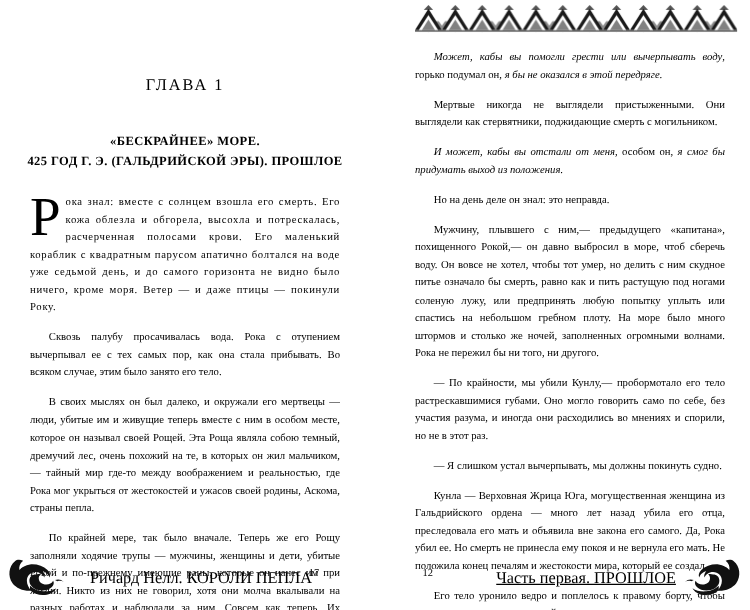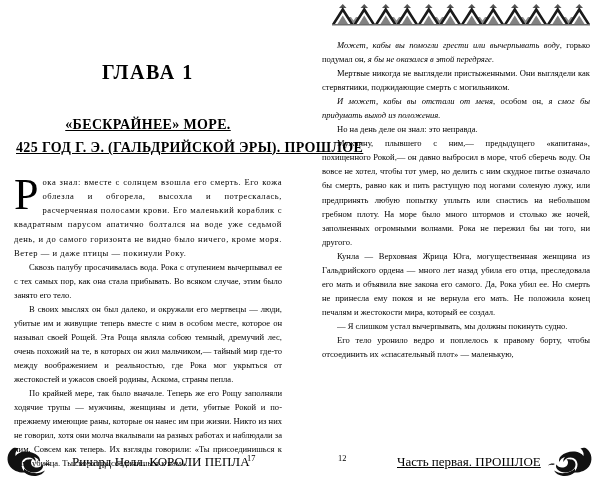--- a/index.html
+++ b/index.html
@@ -41,50 +41,49 @@
     overflow: hidden;
   }
   .ornament-band svg { display: block; }
 
   
   .chapter-block {
     margin-top: 60px;
     text-align: center;
   }
   .chapter-number {
-    font-size: 20px;
-    font-weight: bold;
+    font-size: 13px;
+    font-weight: normal;
     letter-spacing: 1.6px;
     margin: 0 0 30px 0;
     line-height: 1.2;
   }
   .chapter-subtitle {
-    font-size: 14px;
+    font-size: 10px;
     font-weight: bold;
     letter-spacing: 0.35px;
     line-height: 1.62;
     margin: 0;
     padding: 0 2px;
-    text-decoration: underline;
   }
   .chapter-subtitle .ln { display: block; white-space: nowrap; }
 
   
   .body-text {
     font-size: 8.55px;
     line-height: 14.05px;
     text-align: justify;
     text-justify: inter-word;
     hyphens: manual;
   }
   .page-right .body-text { margin-top: 38px; }
   .page-left  .body-text { margin-top: 16px; }
 
   .body-text p {
-    margin: 0;
+    margin: 10px;
     text-indent: 15px;
   }
   .body-text .it { font-style: italic; }
 
   
   .dropcap-para {
     text-indent: 0 !important;
     position: relative;
   }
   .dropcap {
@@ -211,22 +210,23 @@
     <div class="body-text">
       <p class="no-indent-none">
         <span class="it">Может, кабы вы помогли грести или вычерпывать воду</span><span>, горько подумал он, </span><span class="it">я бы не оказался в этой передряге.</span>
       </p>
       <p>Мертвые никогда не выглядели пристыженными. Они выглядели как стервятники, поджидающие смерть с могильником.</p>
       <p>
         <span class="it">И может, кабы вы отстали от меня</span><span>, особом он, </span><span class="it">я смог бы придумать выход из положения.</span>
       </p>
       <p>Но на день деле он знал: это неправда.</p>
       <p>Мужчину, плывшего с ним,— предыдущего «капитана», похищенного Рокой,— он давно выбросил в море, чтоб сберечь воду. Он вовсе не хотел, чтобы тот умер, но делить с ним скудное питье означало бы смерть, равно как и пить растущую под ногами соленую лужу, или предпринять любую попытку уплыть или спастись на небольшом гребном плоту. На море было много штормов и столько же ночей, заполненных огромными волнами. Рока не пережил бы ни того, ни другого.</p>
+      <p>— По крайности, мы убили Кунлу,— пробормотало его тело растрескавшимися губами. Оно могло говорить само по себе, без участия разума, и иногда они расходились во мнениях и спорили, но не в этот раз.</p>
+      <p>— Я слишком устал вычерпывать, мы должны покинуть судно.</p>
       <p>Кунла — Верховная Жрица Юга, могущественная женщина из Гальдрийского ордена — много лет назад убила его отца, преследовала его мать и объявила вне закона его самого. Да, Рока убил ее. Но смерть не принесла ему покоя и не вернула его мать. Не положила конец печалям и жестокости мира, который ее создал.</p>
-      <p>— Я слишком устал вычерпывать, мы должны покинуть судно.</p>
       <p>Его тело уронило ведро и поплелось к правому борту, чтобы отсоединить их «спасательный плот» — маленькую,</p>
     </div>
 
     <div class="footer footer-right">
       <div class="footer-inner">
         <div class="folio">12</div>
         <div class="running-head">Часть первая. ПРОШЛОЕ</div>
         <div class="dragon">
           <svg viewBox="0 0 96 68" xmlns="http://www.w3.org/2000/svg" aria-hidden="true">
             <path fill="#111111" d="M14 10 C4 18 2 34 10 45 C16 53 28 58 40 57 C36 52 33 47 33 41

